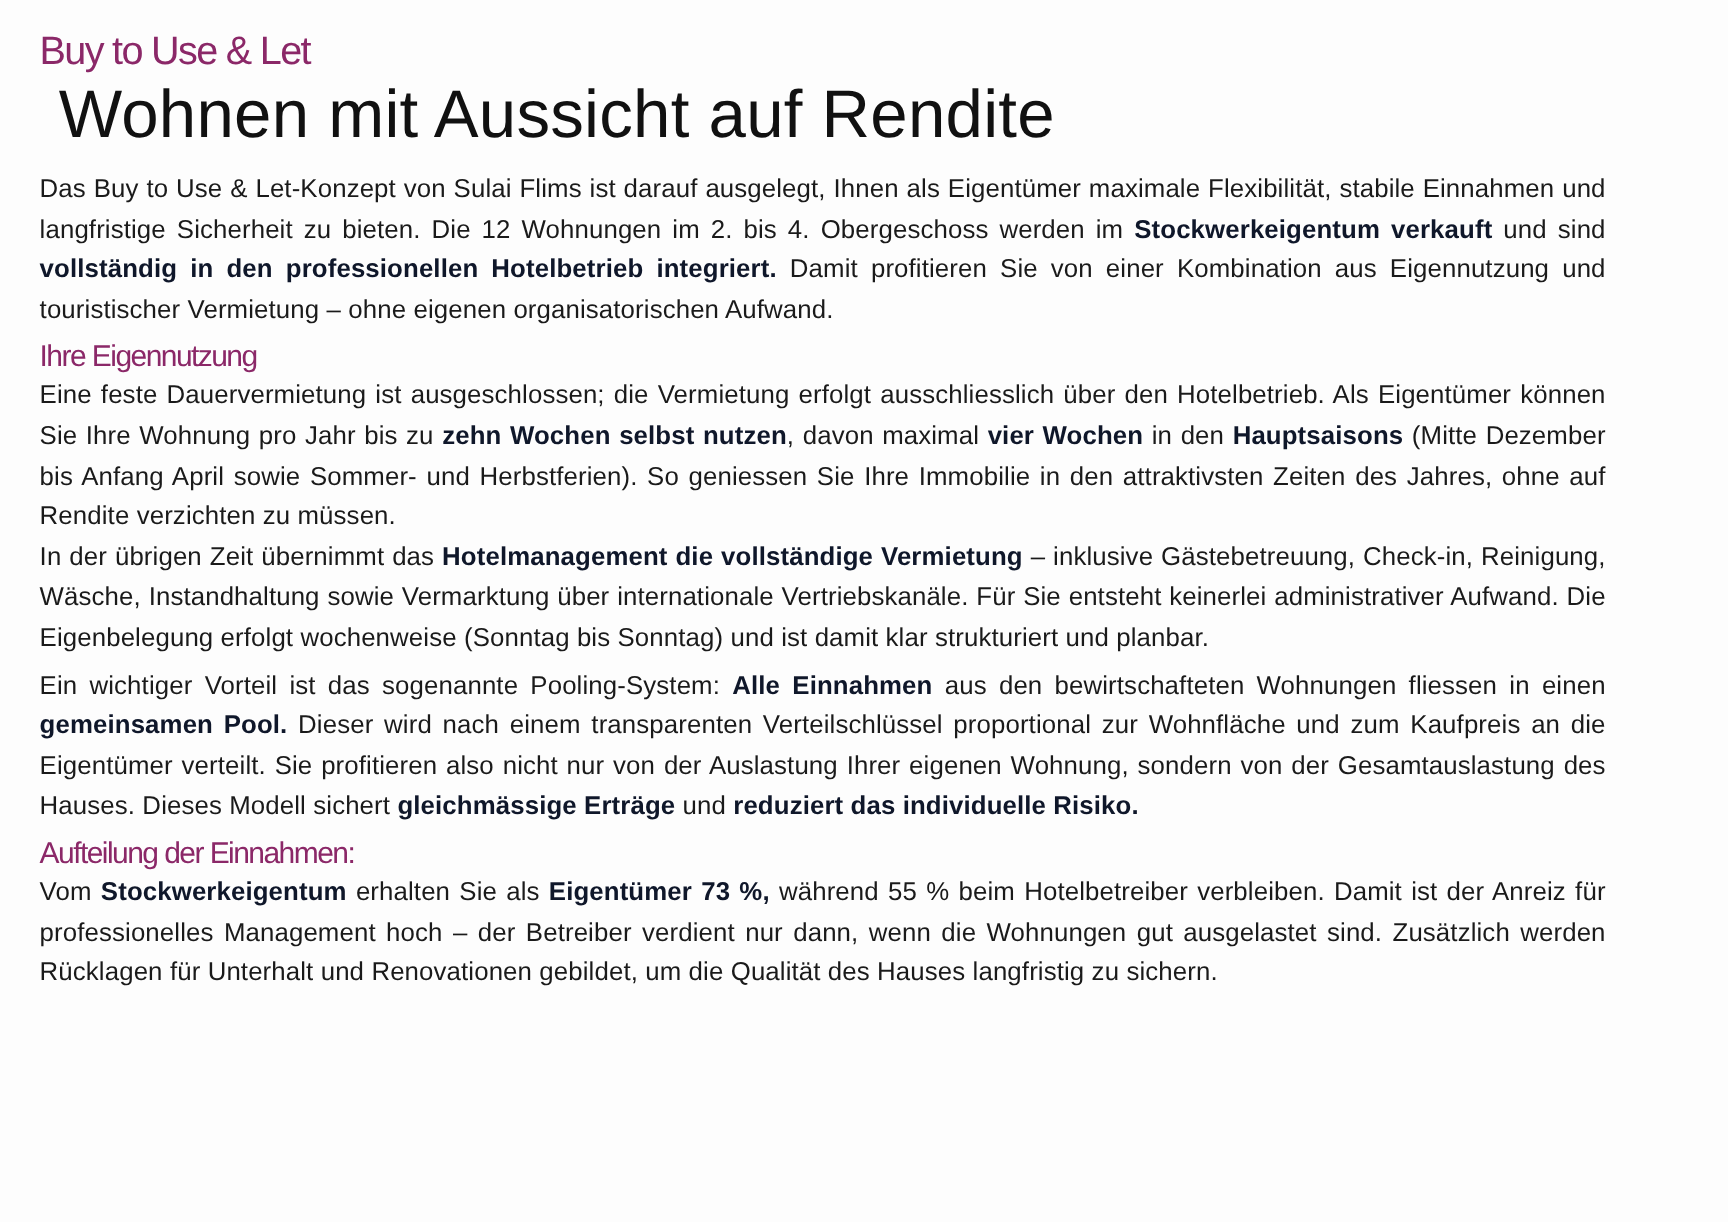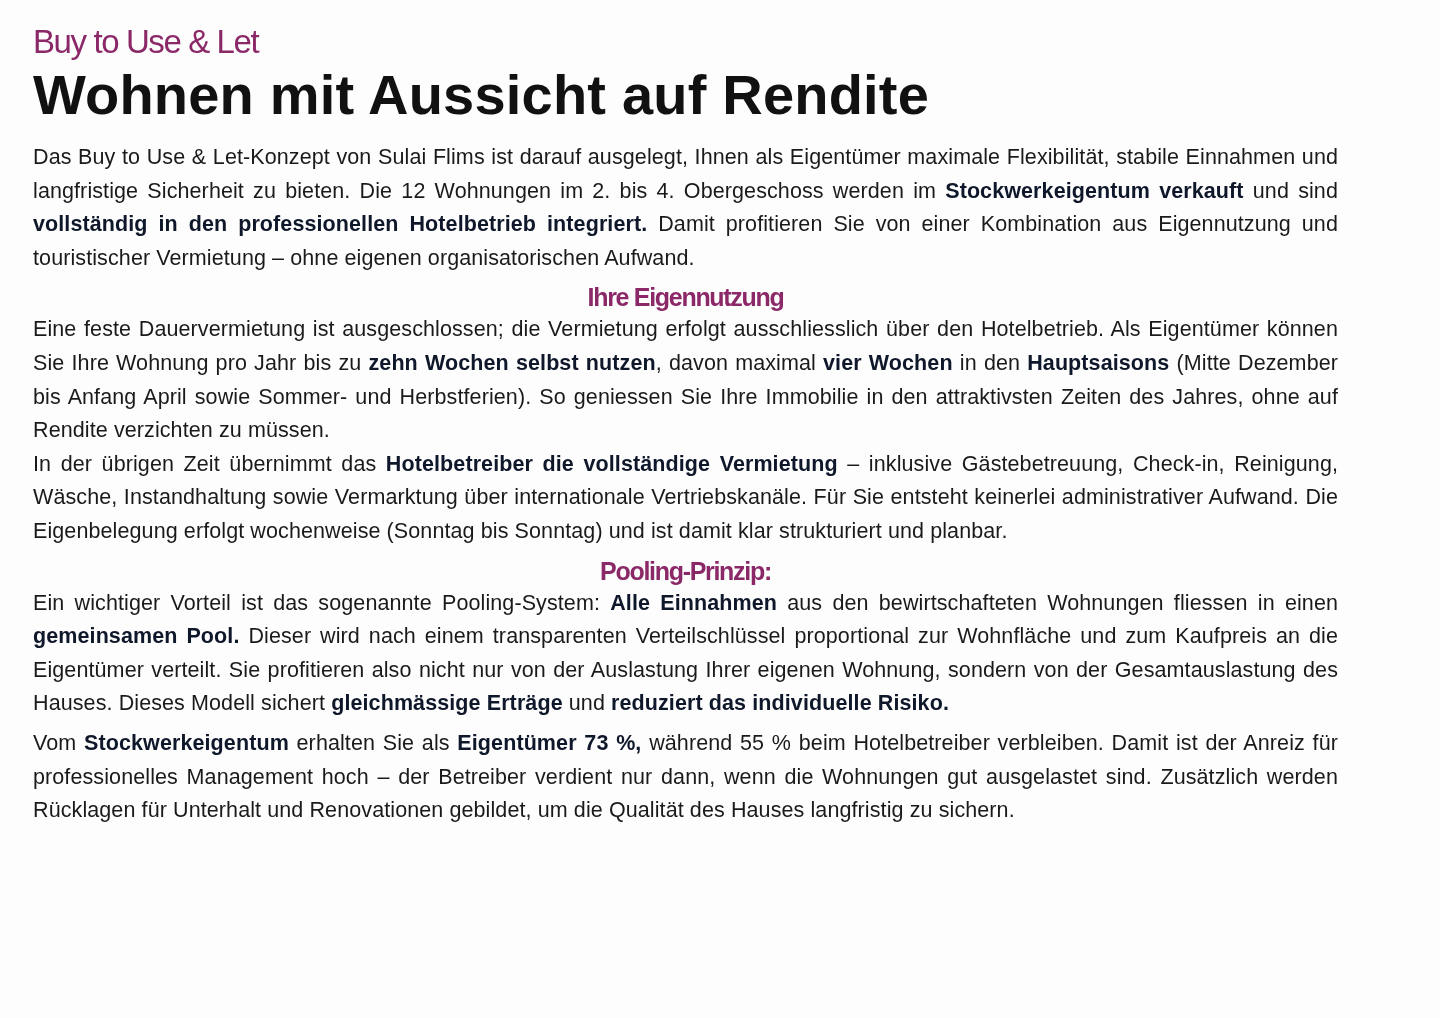--- a/index.html
+++ b/index.html
@@ -24,33 +24,32 @@
       color: #8b2868;
       font-size: 33px;
       letter-spacing: -1.4px;
       line-height: 40px;
       margin: 0;
       font-weight: normal;
     }
     .title {
       font-size: 56px;
       line-height: 66px;
-      margin: 0 0 13px 0;
-      font-weight: bold;
+      margin: 0 0 13px 16px;
+      font-weight: normal;
       color: #111;
       letter-spacing: 0.2px;
     }
     .section-heading {
       color: #8b2868;
       font-size: 25px;
       letter-spacing: -1.3px;
       line-height: 32px;
       margin: 0;
-      font-weight: bold;
-      text-align: center;
+      font-weight: normal;
     }
     .para {
       font-size: 21.5px;
       line-height: 33.6px;
       text-align: justify;
       text-align-last: left;
       margin: 0;
       letter-spacing: 0.1px;
     }
     .para b {
@@ -67,28 +66,28 @@
   <h2 class="kicker" style="color: rgb(139, 40, 104);">Buy to Use &amp; Let</h2>
   <h1 class="title">Wohnen mit Aussicht auf Rendite</h1>
 
   <p class="para">Das Buy to Use &amp; Let-Konzept von Sulai Flims ist darauf ausgelegt, Ihnen als Eigentümer maximale Flexibilität, stabile Einnahmen und langfristige Sicherheit zu bieten. Die 12 Wohnungen im 2. bis 4. Obergeschoss werden im <b>Stockwerkeigentum verkauft</b> und sind <b>vollständig in den professionellen Hotelbetrieb integriert.</b> Damit profitieren Sie von einer Kombination aus Eigennutzung und touristischer Vermietung – ohne eigenen organisatorischen Aufwand.</p>
 
   <div class="gap-md"></div>
 
   <section>
     <h3 class="section-heading" style="color: rgb(139, 40, 104);">Ihre Eigennutzung</h3>
     <p class="para">Eine feste Dauervermietung ist ausgeschlossen; die Vermietung erfolgt ausschliesslich über den Hotelbetrieb. Als Eigentümer können Sie Ihre Wohnung pro Jahr bis zu <b>zehn Wochen selbst nutzen</b>, davon maximal <b>vier Wochen</b> in den <b>Hauptsaisons</b> (Mitte Dezember bis Anfang April sowie Sommer- und Herbstferien). So geniessen Sie Ihre Immobilie in den attraktivsten Zeiten des Jahres, ohne auf Rendite verzichten zu müssen.</p>
-    <p class="para">In der übrigen Zeit übernimmt das <b>Hotelbetreiber die vollständige Vermietung</b> – inklusive Gästebetreuung, Check-in, Reinigung, Wäsche, Instandhaltung sowie Vermarktung über internationale Vertriebskanäle. Für Sie entsteht keinerlei administrativer Aufwand. Die Eigenbelegung erfolgt wochenweise (Sonntag bis Sonntag) und ist damit klar strukturiert und planbar.</p>
+    <p class="para">In der übrigen Zeit übernimmt das <b>Hotelmanagement die vollständige Vermietung</b> – inklusive Gästebetreuung, Check-in, Reinigung, Wäsche, Instandhaltung sowie Vermarktung über internationale Vertriebskanäle. Für Sie entsteht keinerlei administrativer Aufwand. Die Eigenbelegung erfolgt wochenweise (Sonntag bis Sonntag) und ist damit klar strukturiert und planbar.</p>
   </section>
 
   <div class="gap-sm"></div>
 
   <section>
-    <h3 class="section-heading" style="color: rgb(139, 40, 104);">Pooling-Prinzip:</h3>
     <p class="para">Ein wichtiger Vorteil ist das sogenannte Pooling-System: <b>Alle Einnahmen</b> aus den bewirtschafteten Wohnungen fliessen in einen <b>gemeinsamen Pool.</b> Dieser wird nach einem transparenten Verteilschlüssel proportional zur Wohnfläche und zum Kaufpreis an die Eigentümer verteilt. Sie profitieren also nicht nur von der Auslastung Ihrer eigenen Wohnung, sondern von der Gesamtauslastung des Hauses. Dieses Modell sichert <b>gleichmässige Erträge</b> und <b>reduziert das individuelle Risiko.</b></p>
   </section>
 
   <div class="gap-sm"></div>
 
   <section>
+    <h3 class="section-heading" style="color: rgb(139, 40, 104);">Aufteilung der Einnahmen:</h3>
     <p class="para">Vom <b>Stockwerkeigentum</b> erhalten Sie als <b>Eigentümer 73 %,</b> während 55 % beim Hotelbetreiber verbleiben. Damit ist der Anreiz für professionelles Management hoch – der Betreiber verdient nur dann, wenn die Wohnungen gut ausgelastet sind. Zusätzlich werden Rücklagen für Unterhalt und Renovationen gebildet, um die Qualität des Hauses langfristig zu sichern.</p>
   </section>
 </div>
 
 </body></html>

